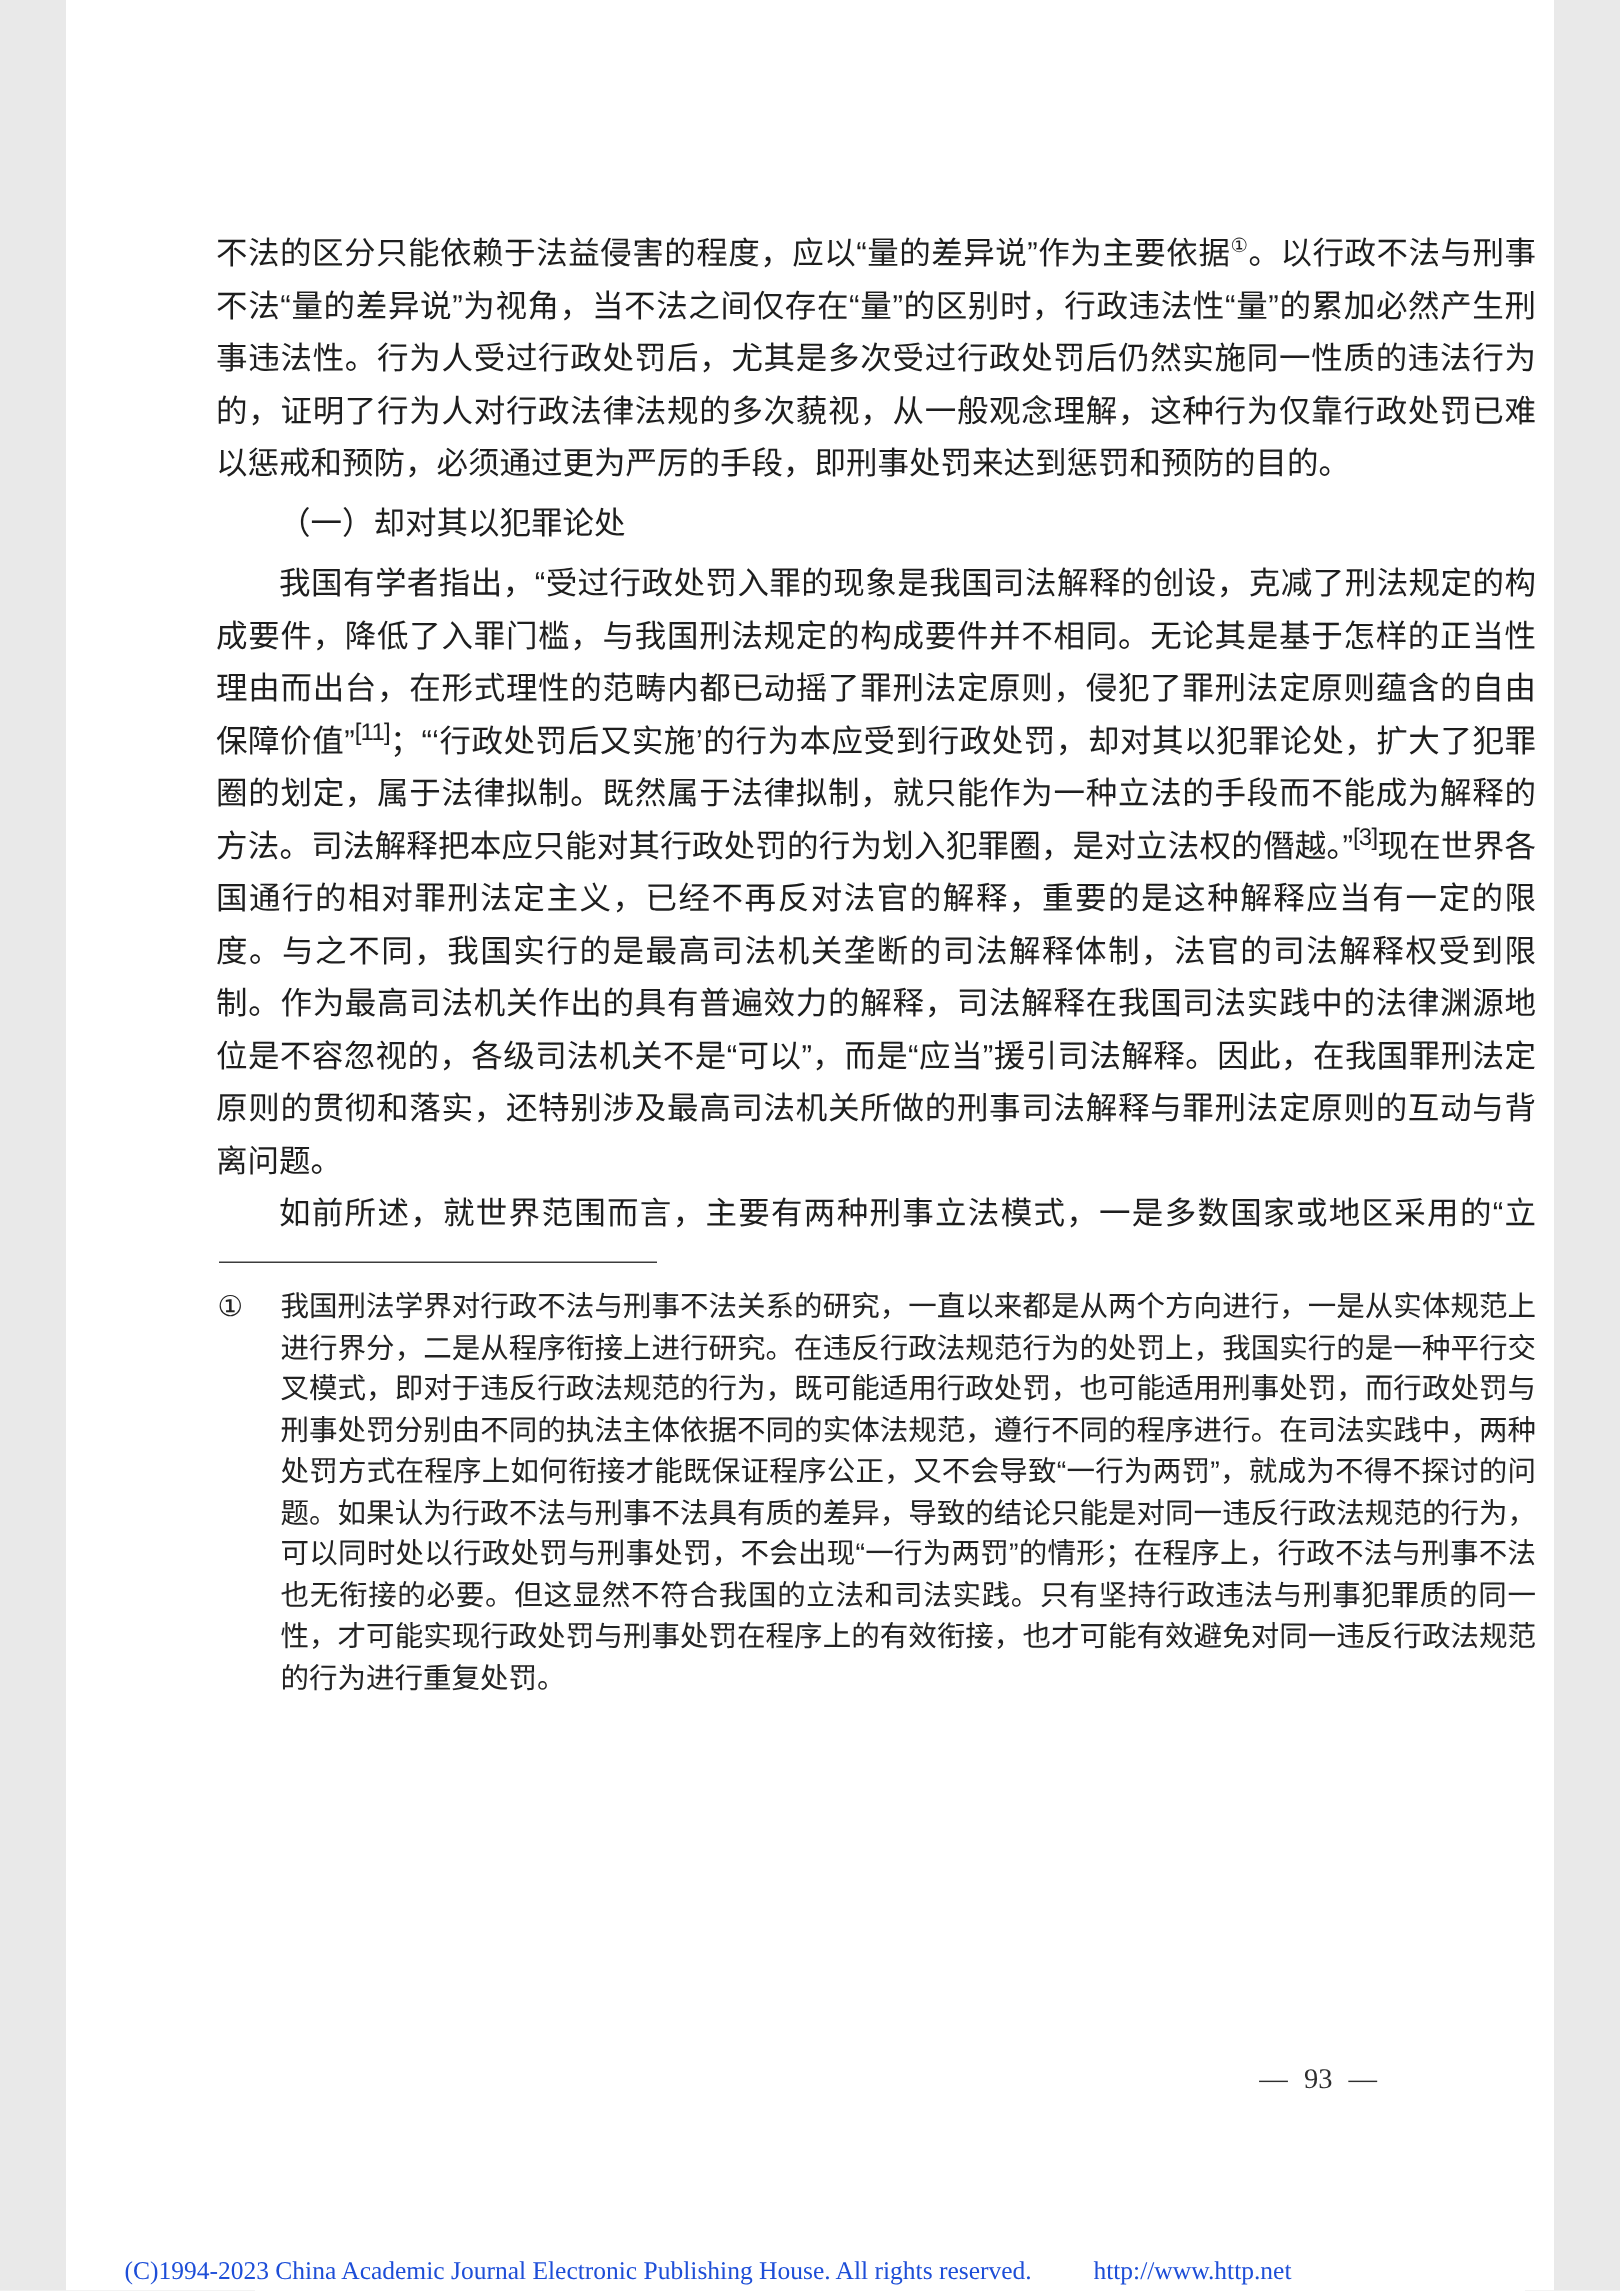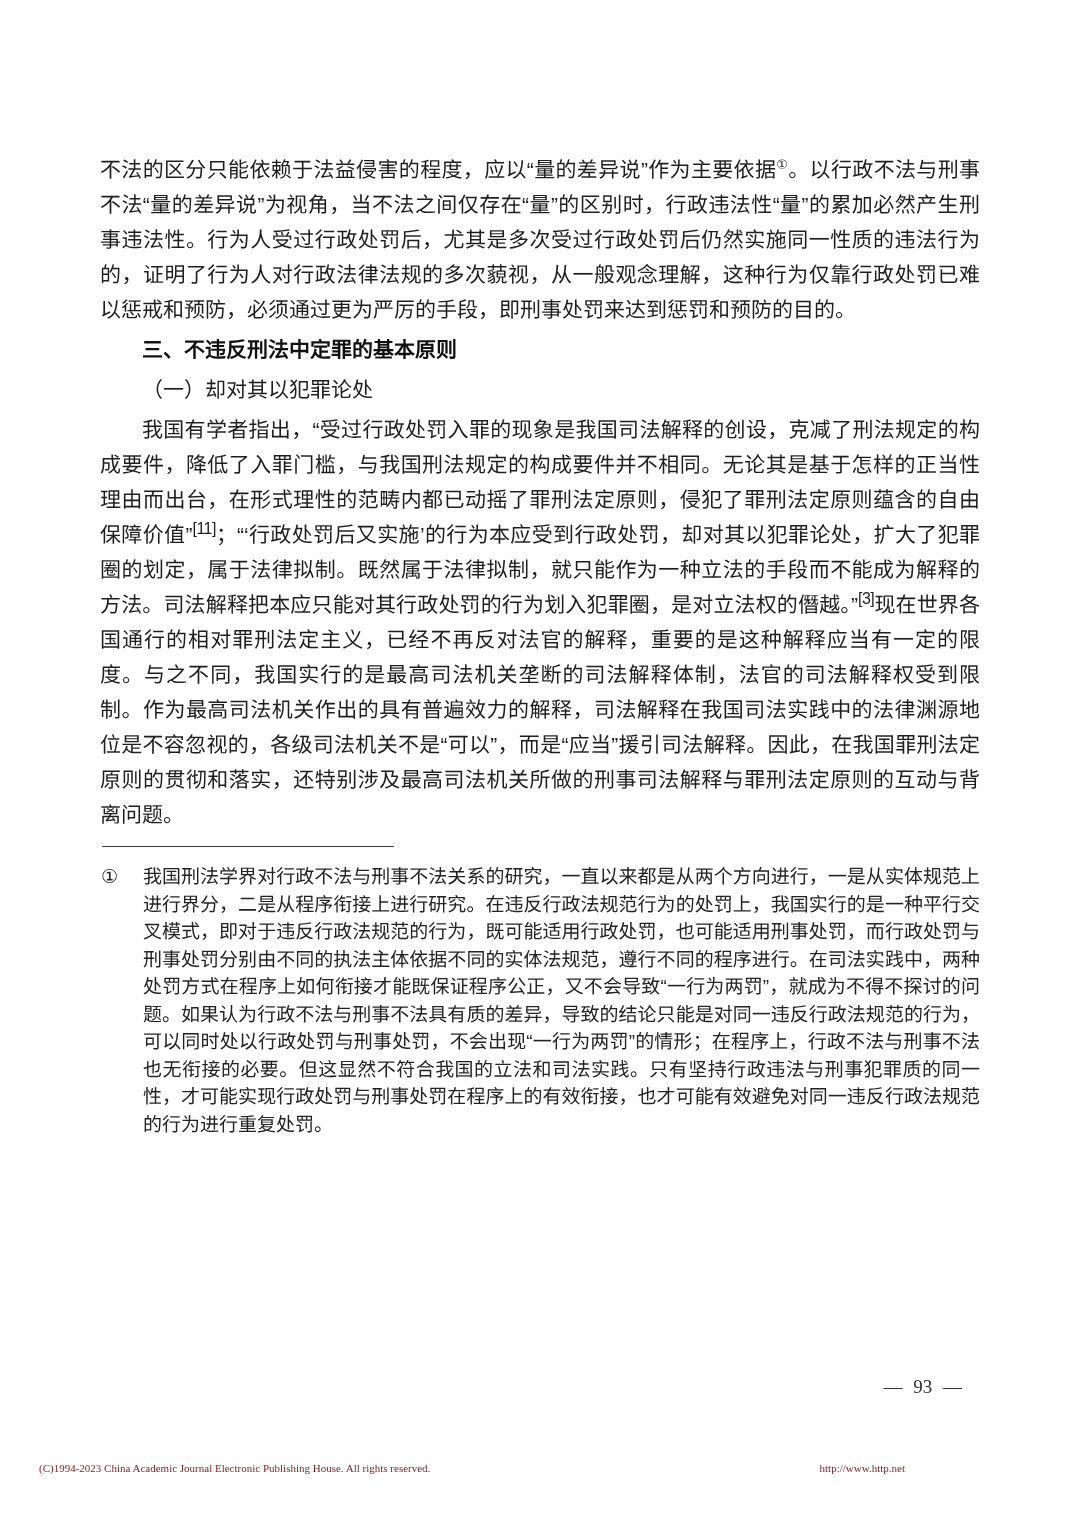--- a/index.html
+++ b/index.html
@@ -1,59 +1,59 @@
 <!DOCTYPE html>
 <html lang="zh-CN"><head>
 <meta charset="utf-8">
 <style>
   html,body{margin:0;padding:0;background:#e9e9e9;}
   .page{
-    position:relative;width:1080px;height:1527px;margin:0 auto;
+    position:relative;width:992px;height:1527px;margin:0 auto;
     background:#ffffff;overflow:hidden;
     font-family:"Liberation Sans","DejaVu Sans",sans-serif;
   }
   .content{position:absolute;left:100px;top:152px;width:880px;color:#1e1e1e;}
   .body-p{font-size:21px;line-height:35px;text-align:justify;margin:0;color:#1e1e1e;}
   .indent{text-indent:2em;}
   .fill{text-align-last:justify;}
   .h-level1{font-size:21px;line-height:35px;font-weight:bold;margin:5px 0;text-indent:2em;color:#111;}
   .h-level2{font-size:21px;line-height:35px;font-weight:normal;margin:5px 0;text-indent:2em;color:#1e1e1e;}
   sup.cite{font-size:16px;line-height:0;vertical-align:super;letter-spacing:-0.5px;}
   sup.circ{font-size:13px;line-height:0;vertical-align:super;}
   .fn-divider{width:292px;height:0;border-top:1.5px solid #3c3c3c;margin:14px 0 16px 2px;}
   .footnote{position:relative;padding-left:43px;font-size:19px;line-height:27.5px;text-align:justify;color:#232323;}
   .fn-marker{position:absolute;left:1px;top:0;}
   .page-number{
     position:absolute;top:1376px;right:118px;
     font-family:"Liberation Serif","DejaVu Serif",serif;
     font-size:19px;color:#2e2e2e;word-spacing:6px;text-align:center;
   }
   .footer{
-    position:absolute;left:39px;right:175px;top:1462px;
+    position:absolute;left:39px;right:175px;top:1504px;
     display:flex;justify-content:space-between;align-items:baseline;
     font-family:"Liberation Serif","DejaVu Serif",serif;
-    font-size:11px;color:#7f1d1d;white-space:nowrap;
+    font-size:17px;color:#1d4ed8;white-space:nowrap;
   }
 </style>
 </head>
 <body>
 
 <div class="page">
 
   <main class="content">
 
     <p class="body-p"><span>不法的区分只能依赖于法益侵害的程度，应以“量的差异说”作为主要依据</span><sup class="circ">①</sup><span>。以行政不法与刑事不法“量的差异说”为视角，当不法之间仅存在“量”的区别时，行政违法性“量”的累加必然产生刑事违法性。行为人受过行政处罚后，尤其是多次受过行政处罚后仍然实施同一性质的违法行为的，证明了行为人对行政法律法规的多次藐视，从一般观念理解，这种行为仅靠行政处罚已难以惩戒和预防，必须通过更为严厉的手段，即刑事处罚来达到惩罚和预防的目的。</span></p>
 
-    <h2 class="h-level1">三、不违反刑法中定罪的基本原则</h2>
 
 
     <h3 class="h-level2">（一）却对其以犯罪论处</h3>
 
     <p class="body-p indent"><span>我国有学者指出，“受过行政处罚入罪的现象是我国司法解释的创设，克减了刑法规定的构成要件，降低了入罪门槛，与我国刑法规定的构成要件并不相同。无论其是基于怎样的正当性理由而出台，在形式理性的范畴内都已动摇了罪刑法定原则，侵犯了罪刑法定原则蕴含的自由保障价值”</span><sup class="cite">[11]</sup><span>；“‘行政处罚后又实施’的行为本应受到行政处罚，却对其以犯罪论处，扩大了犯罪圈的划定，属于法律拟制。既然属于法律拟制，就只能作为一种立法的手段而不能成为解释的方法。司法解释把本应只能对其行政处罚的行为划入犯罪圈，是对立法权的僭越。”</span><sup class="cite">[3]</sup><span>现在世界各国通行的相对罪刑法定主义，已经不再反对法官的解释，重要的是这种解释应当有一定的限度。与之不同，我国实行的是最高司法机关垄断的司法解释体制，法官的司法解释权受到限制。作为最高司法机关作出的具有普遍效力的解释，司法解释在我国司法实践中的法律渊源地位是不容忽视的，各级司法机关不是“可以”，而是“应当”援引司法解释。因此，在我国罪刑法定原则的贯彻和落实，还特别涉及最高司法机关所做的刑事司法解释与罪刑法定原则的互动与背离问题。</span></p>
 
+    <p class="body-p indent fill">如前所述，就世界范围而言，主要有两种刑事立法模式，一是多数国家或地区采用的“立</p>
 
     <div class="fn-divider"></div>
 
     <div class="footnote">
       <span class="fn-marker">①</span>
       <span class="fn-text">我国刑法学界对行政不法与刑事不法关系的研究，一直以来都是从两个方向进行，一是从实体规范上进行界分，二是从程序衔接上进行研究。在违反行政法规范行为的处罚上，我国实行的是一种平行交叉模式，即对于违反行政法规范的行为，既可能适用行政处罚，也可能适用刑事处罚，而行政处罚与刑事处罚分别由不同的执法主体依据不同的实体法规范，遵行不同的程序进行。在司法实践中，两种处罚方式在程序上如何衔接才能既保证程序公正，又不会导致“一行为两罚”，就成为不得不探讨的问题。如果认为行政不法与刑事不法具有质的差异，导致的结论只能是对同一违反行政法规范的行为，可以同时处以行政处罚与刑事处罚，不会出现“一行为两罚”的情形；在程序上，行政不法与刑事不法也无衔接的必要。但这显然不符合我国的立法和司法实践。只有坚持行政违法与刑事犯罪质的同一性，才可能实现行政处罚与刑事处罚在程序上的有效衔接，也才可能有效避免对同一违反行政法规范的行为进行重复处罚。</span>
     </div>
 
   </main>
 

